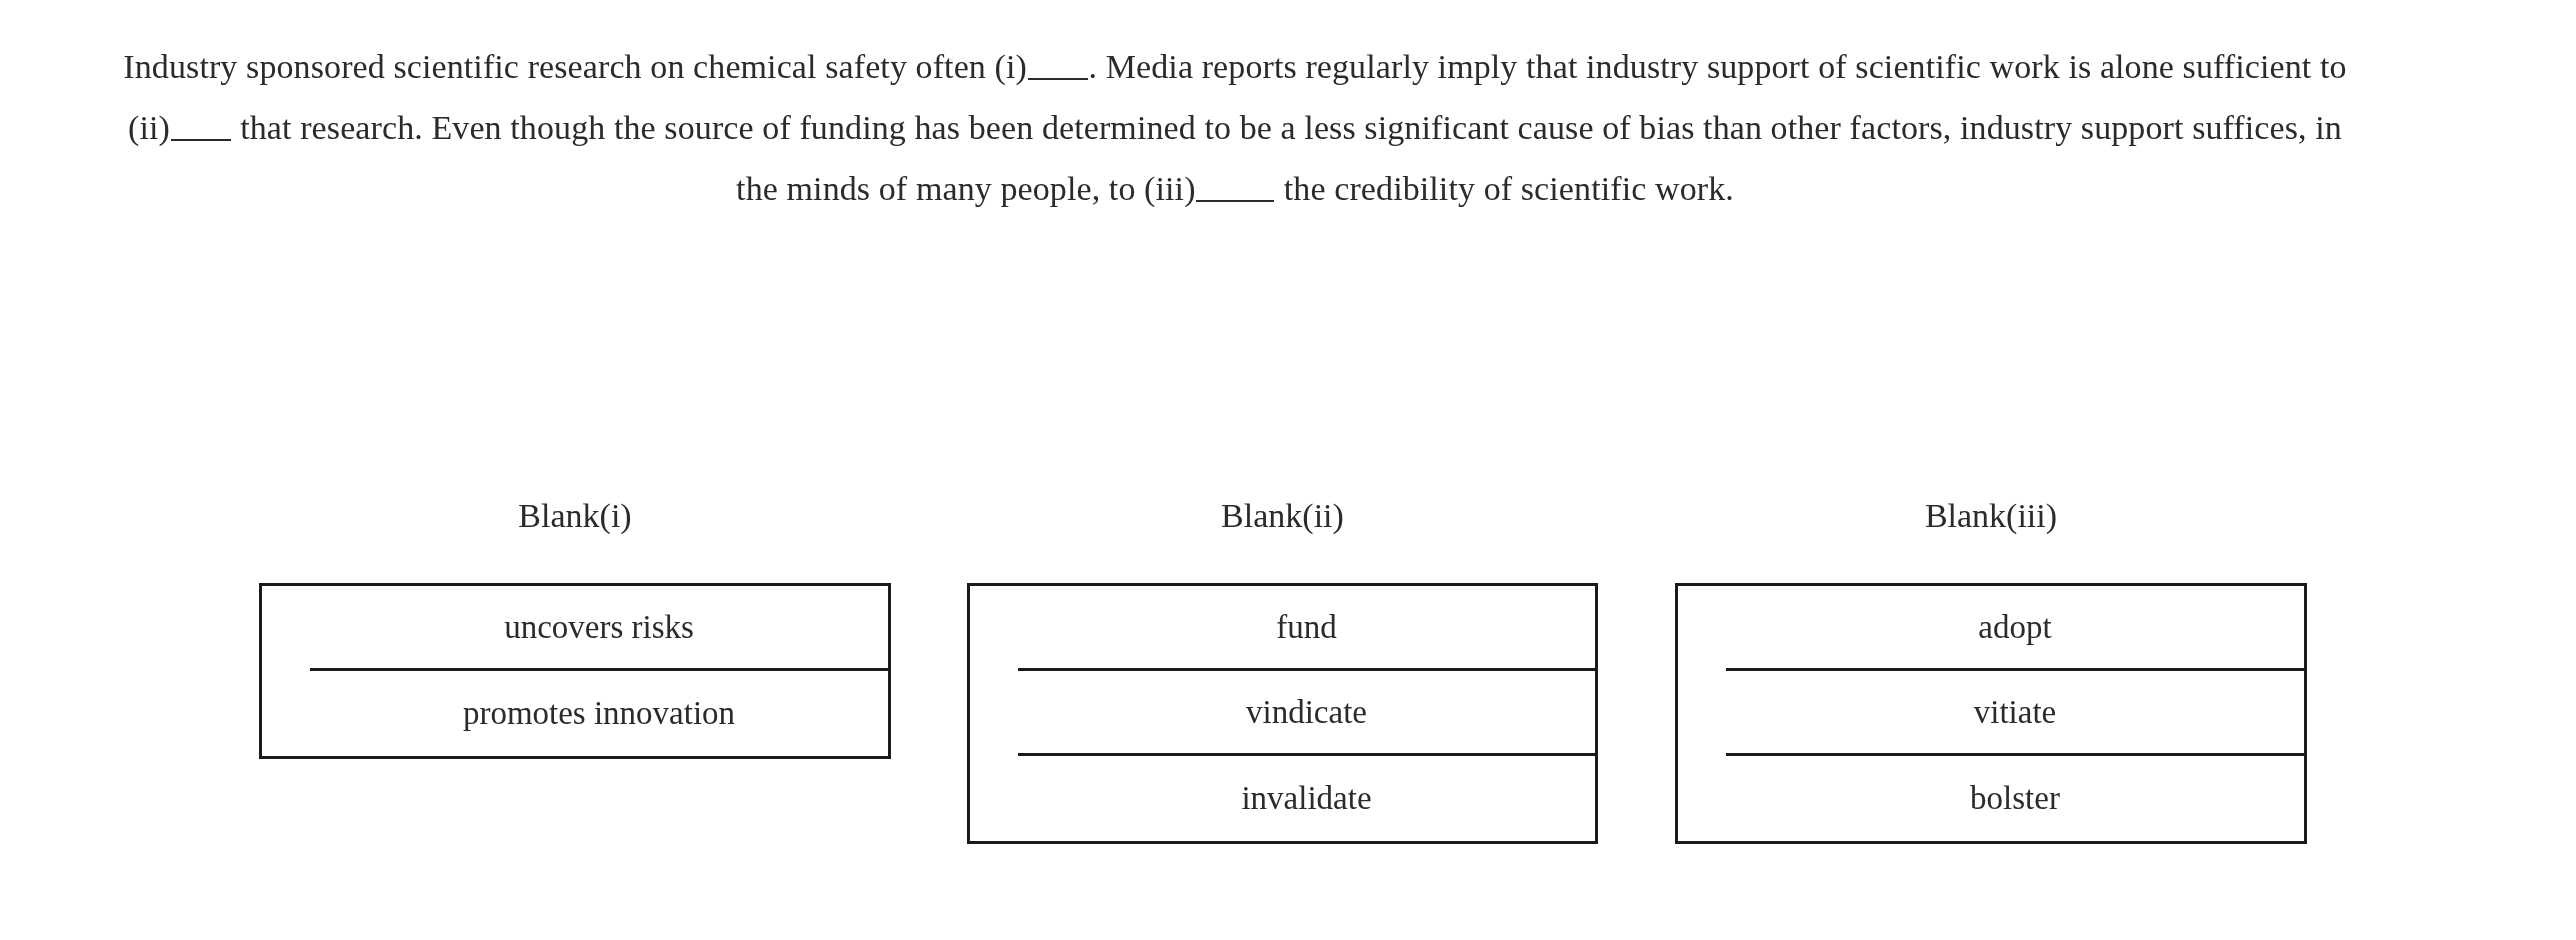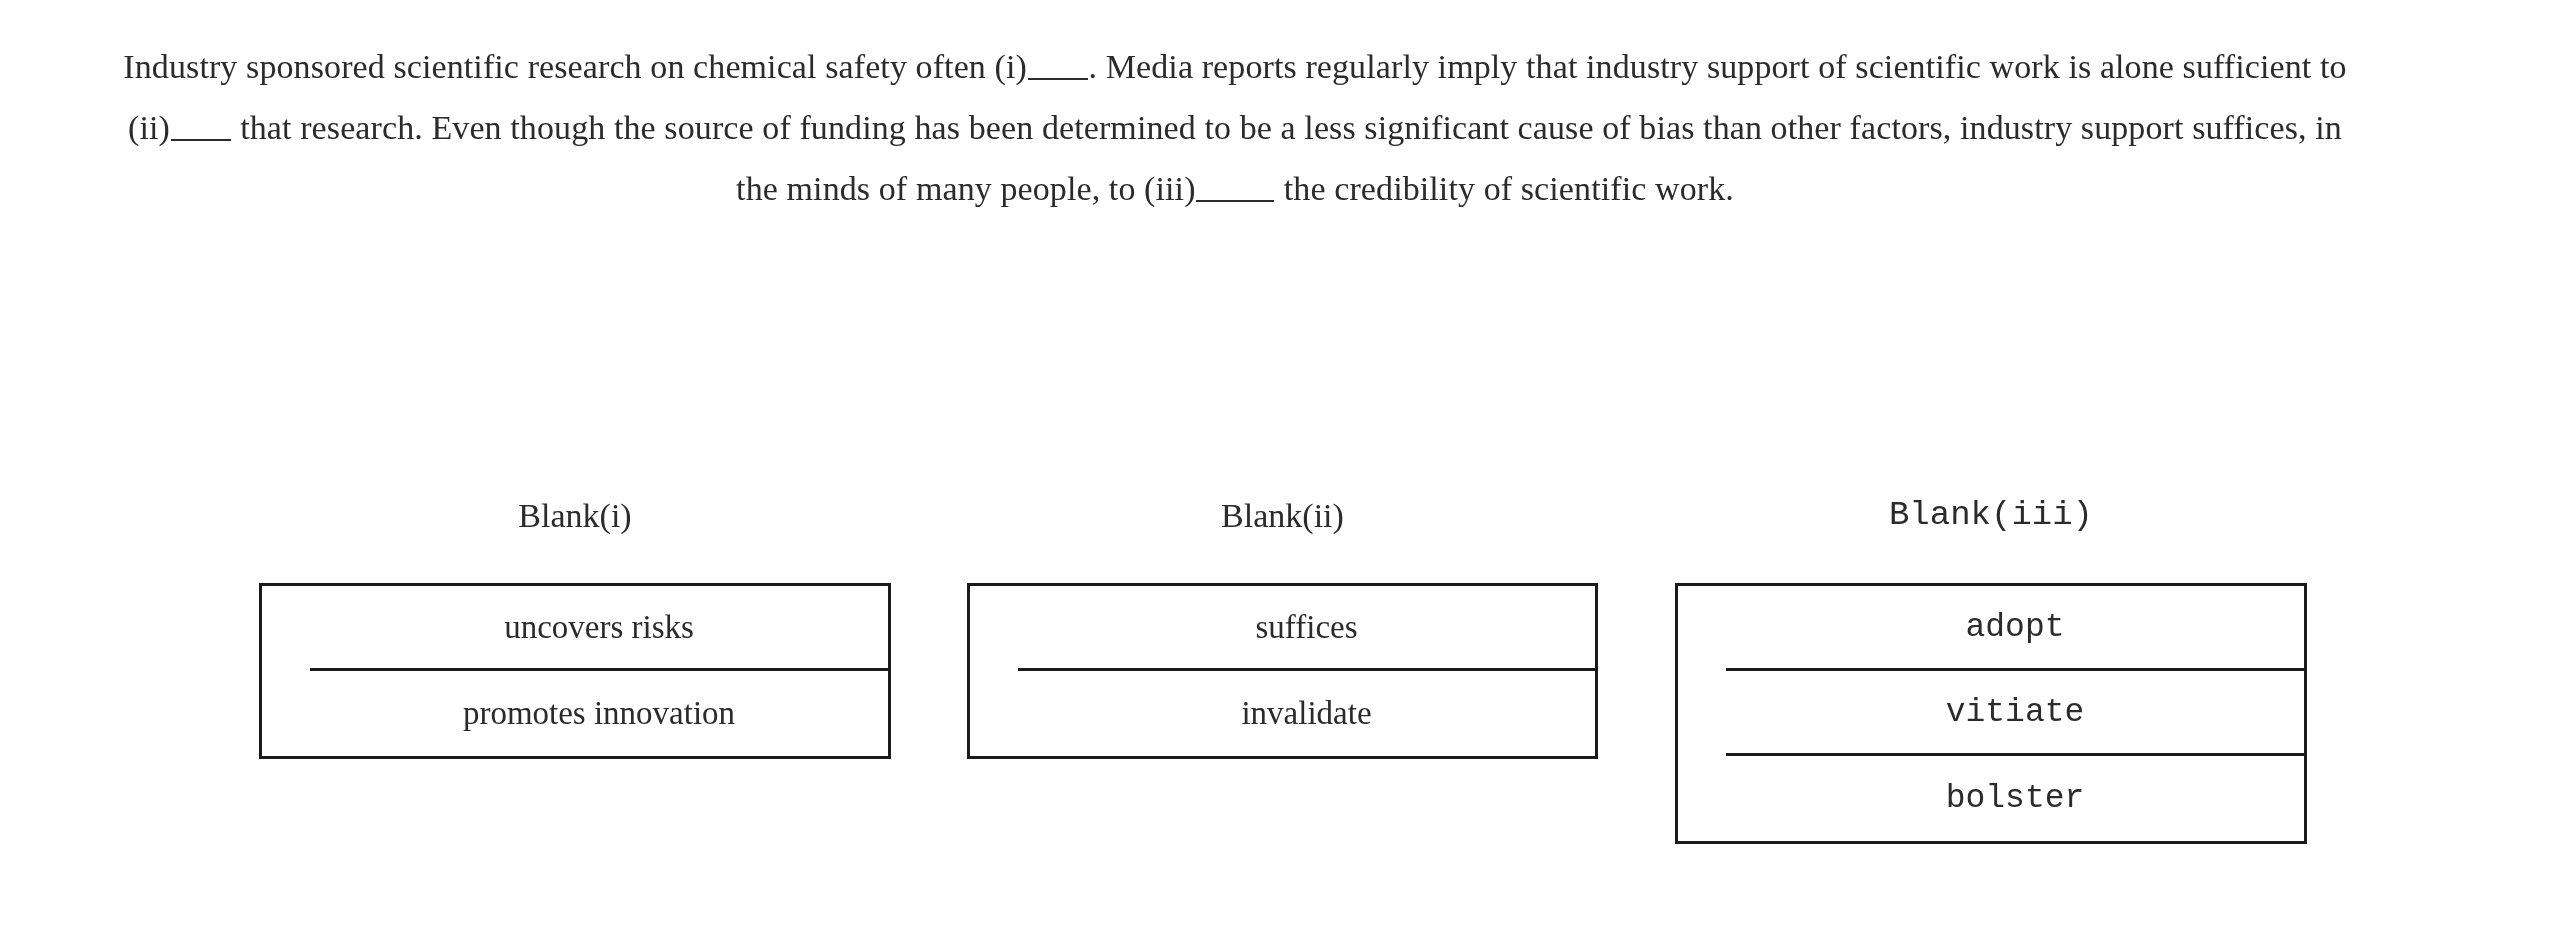--- a/index.html
+++ b/index.html
@@ -48,21 +48,21 @@
     width: 2108px;
     height: 383px;
   }
 
   .blank-column {
     position: absolute;
     top: 0;
   }
   .blank-column.col-1 { left: 259px;  width: 632px; }
   .blank-column.col-2 { left: 967px; width: 631px; }
-  .blank-column.col-3 { left: 1675px; width: 632px; font-family: Liberation Mono, monospace; }
+  .blank-column.col-3 { left: 1675px; width: 632px; }
 
   .column-header {
     text-align: center;
     font-size: 34px;
     line-height: 39px;
     color: #2b2b2b;
     height: 98px;
     padding-top: 11.4px;
     box-sizing: border-box;
   }
@@ -112,21 +112,24 @@
       <div class="choice-row">
         <span class="choice-label">promotes innovation</span>
       </div>
     </div>
   </div>
 
   <div class="blank-column col-2">
     <div class="column-header">Blank(ii)</div>
     <div class="choice-table">
       <div class="choice-row">
-        <span class="choice-label">suffices</span>
+        <span class="choice-label">fund</span>
+      </div>
+      <div class="choice-row">
+        <span class="choice-label">vindicate</span>
       </div>
       <div class="choice-row">
         <span class="choice-label">invalidate</span>
       </div>
     </div>
   </div>
 
   <div class="blank-column col-3">
     <div class="column-header">Blank(iii)</div>
     <div class="choice-table">

